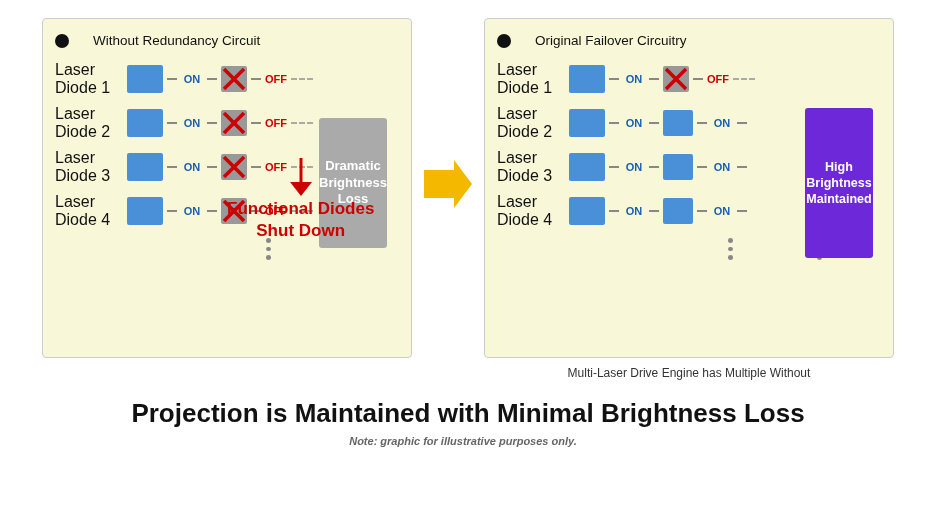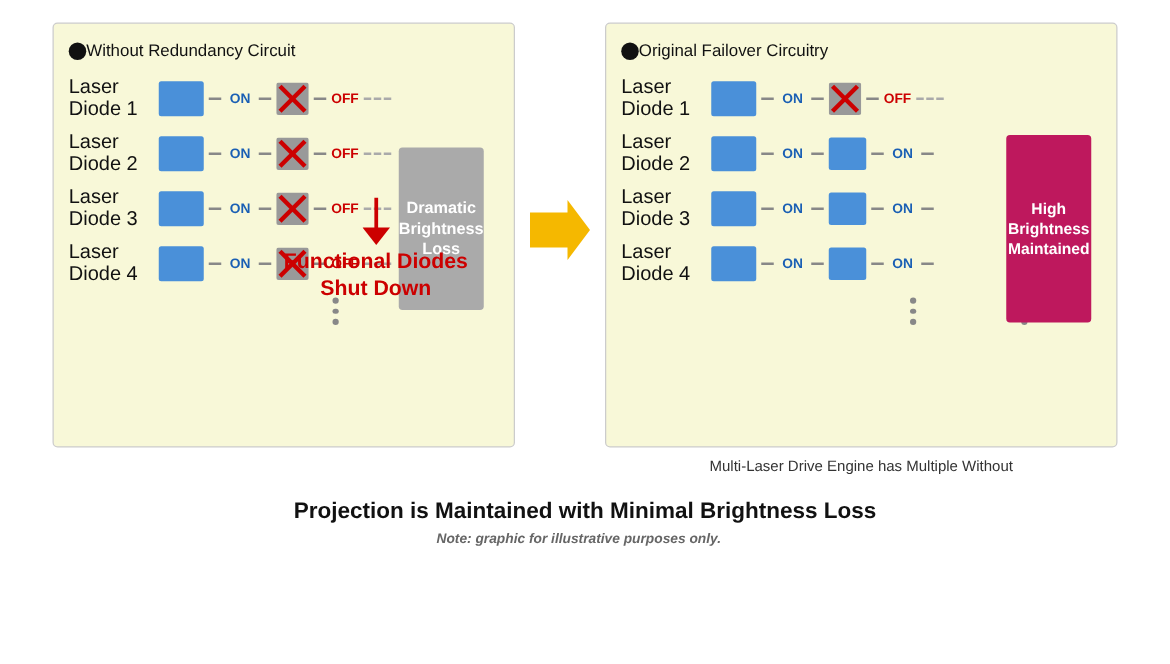--- a/index.html
+++ b/index.html
@@ -31,21 +31,21 @@
       position: relative;
       flex-shrink: 0;
     }
     .panel-title {
       font-size: 13.5px;
       font-weight: normal;
       color: #111;
       margin-bottom: 14px;
       display: flex;
       align-items: center;
-      gap: 0;
+      gap: 24px;
     }
     .bullet-circle {
       width: 14px;
       height: 14px;
       border-radius: 50%;
       background: #111;
       display: inline-block;
       flex-shrink: 0;
     }
     .diode-row {
@@ -127,21 +127,21 @@
       color: #fff;
       line-height: 1.3;
       margin-left: 4px;
       position: absolute;
       right: 12px;
       top: 56px;
     }
     .output-box-blue {
       width: 68px;
       height: 150px;
-      background: #be185d;
+      background: #6d28d9;
       border-radius: 3px;
       display: flex;
       align-items: center;
       justify-content: center;
       text-align: center;
       font-size: 12.5px;
       font-weight: bold;
       color: #fff;
       line-height: 1.3;
       margin-left: 4px;
@@ -194,21 +194,21 @@
       margin-top: -30px;
     }
     .subtitle-text {
       font-size: 12px;
       color: #333;
       text-align: center;
       margin-top: 8px;
       width: 370px;
     }
     .bottom-title {
-      font-size: 18px;
+      font-size: 26px;
       font-weight: bold;
       color: #111;
       text-align: center;
       margin-top: 18px;
       margin-bottom: 4px;
     }
     .note-text {
       font-size: 11px;
       color: #666;
       font-style: italic;

